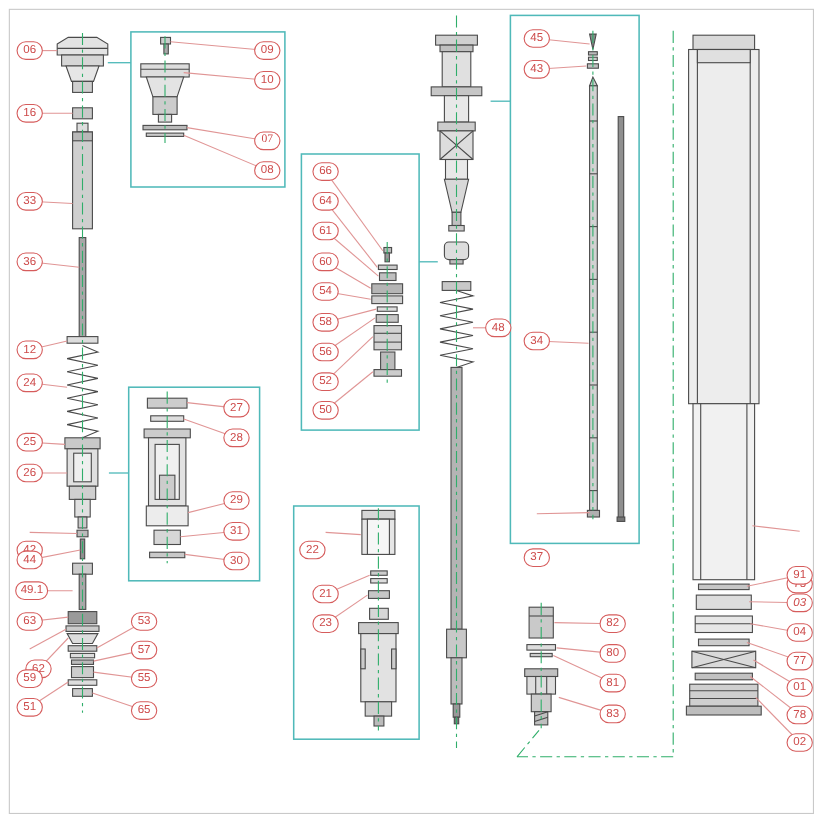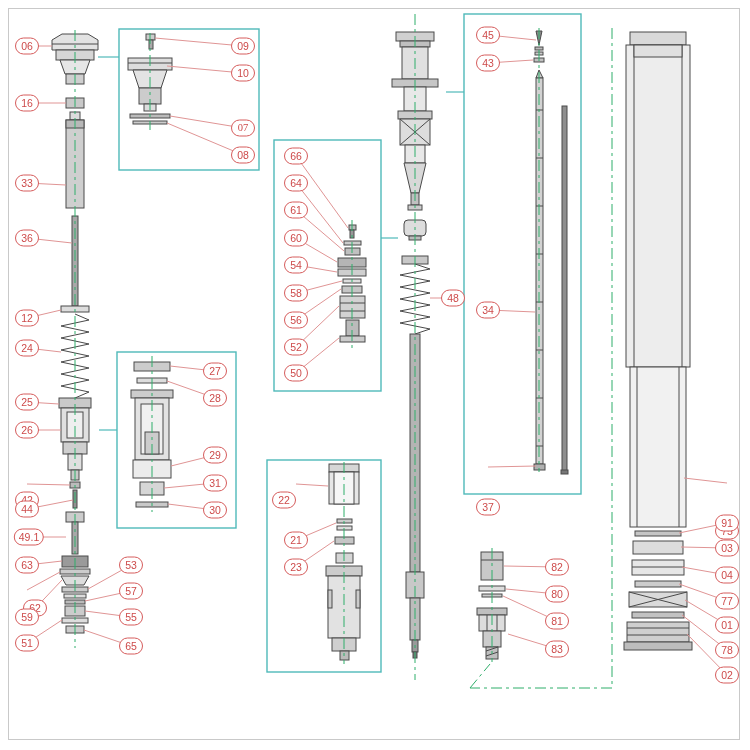--- a/index.html
+++ b/index.html
@@ -361,21 +361,21 @@
       <div class="callout" style="left: 488px; top: 467px; margin-top: 40px;">37</div>
       <div class="callout" style="left: 284px; top: 484px; margin-top: 16px;">22</div>
       <div class="callout" style="left: 296px; top: 540px;">21</div>
       <div class="callout" style="left: 296px; top: 567px;">23</div>
       <div class="callout" style="left: 557px; top: 567px;">82</div>
       <div class="callout" style="left: 557px; top: 594px;">80</div>
       <div class="callout" style="left: 557px; top: 621px;">81</div>
       <div class="callout" style="left: 557px; top: 649px;">83</div>
       <div class="callout" style="left: 727px; top: 483px; margin-top: 48px;">75</div>
       <div class="callout" style="left: 727px; top: 523px;">91</div>
-      <div class="callout" style="left: 727px; top: 548px;">03</div>
+      <div class="callout" style="left: 727px; top: 548px; font-style: italic;">03</div>
       <div class="callout" style="left: 727px; top: 575px;">04</div>
       <div class="callout" style="left: 727px; top: 601px;">77</div>
       <div class="callout" style="left: 727px; top: 625px;">01</div>
       <div class="callout" style="left: 727px; top: 650px;">78</div>
       <div class="callout" style="left: 727px; top: 675px;">02</div>
     </div>
 
   <div id="frame"></div>
 </div>
 

